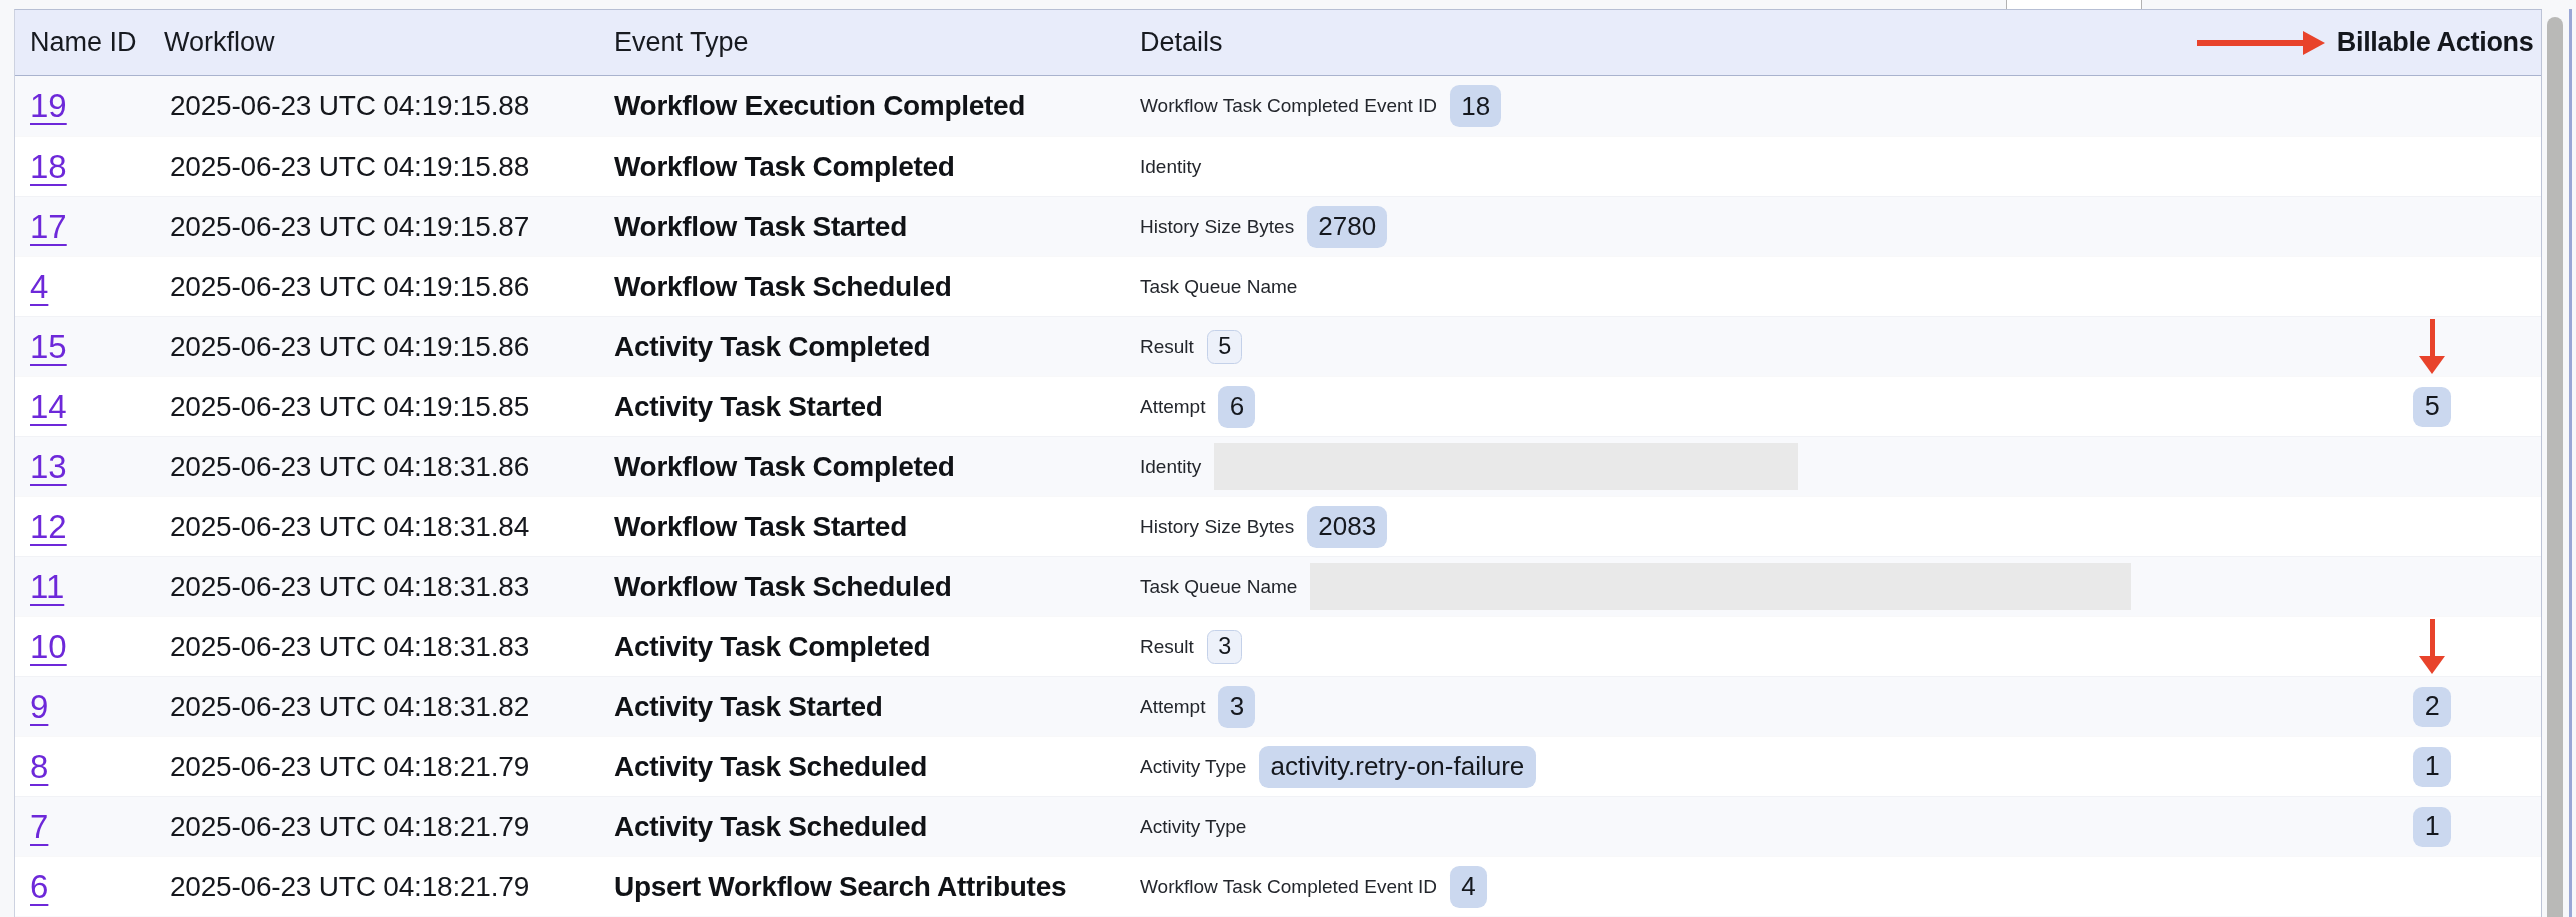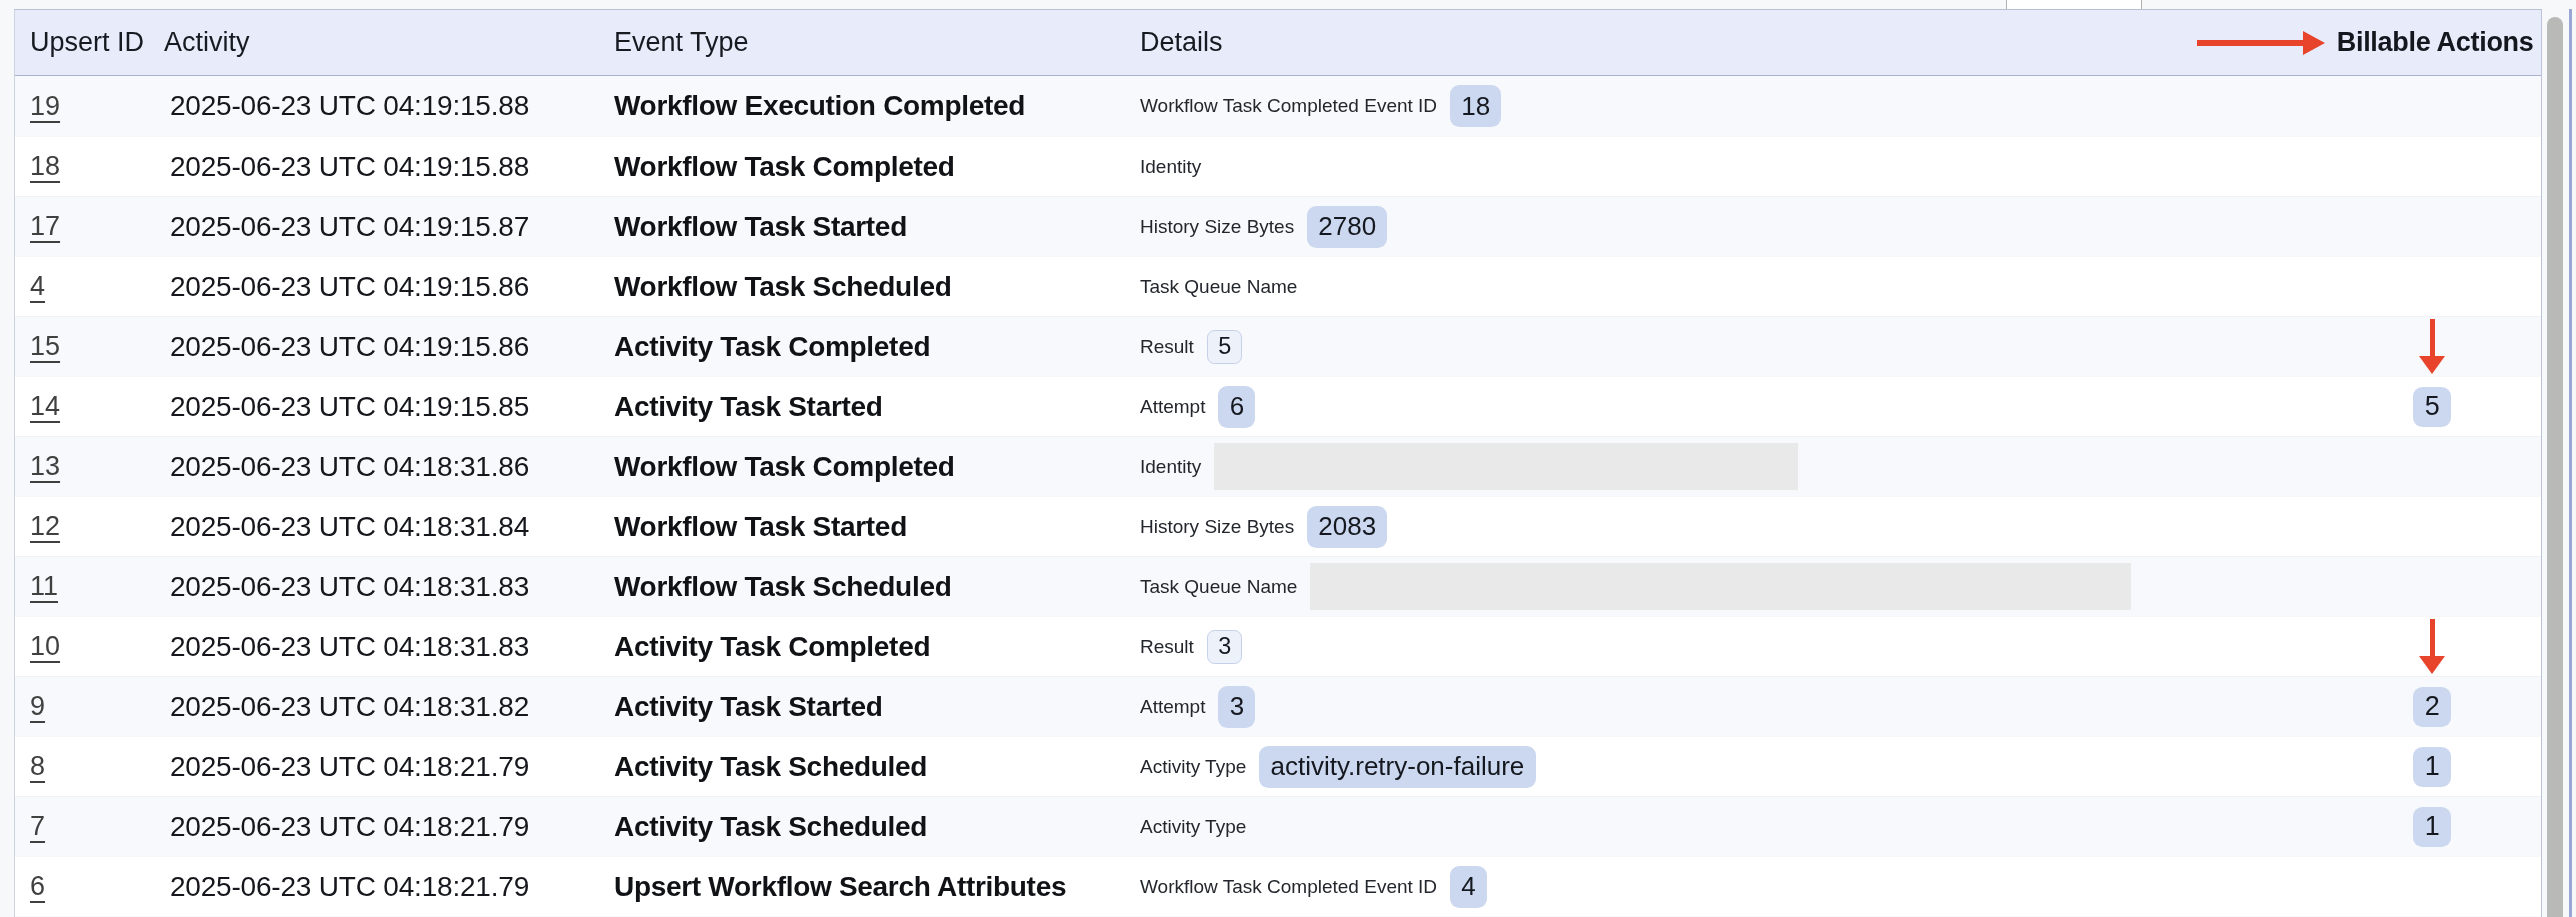--- a/index.html
+++ b/index.html
@@ -38,21 +38,21 @@
   .thead .c-billable{width:auto;margin-left:auto;padding-right:7.5px;}
   
   .h-bill{display:flex;align-items:center;font-weight:600;letter-spacing:-0.3px;color:#14171d;}
   .h-arrow{position:relative;width:106px;height:5.6px;background:#e8432b;margin-right:34px;}
   .h-arrow::after{
     content:"";position:absolute;right:-22.4px;top:-9.3px;width:0;height:0;
     border-left:22.4px solid #e8432b;border-top:12px solid transparent;border-bottom:12px solid transparent;
   }
   .h-bill span{}
   
-  .id-link{font-size:27px;color:#404040;text-decoration:underline;text-underline-offset:5.6px;text-decoration-thickness:1.9px;text-align:center;}
+  .id-link{font-size:33px;color:#6d28d9;text-decoration:underline;text-underline-offset:5.6px;text-decoration-thickness:1.9px;text-align:center;}
   .ts{font-size:28px;color:#15171c;margin-left:6px;letter-spacing:-0.2px;}
   .etype{font-size:28px;font-weight:700;color:#101216;letter-spacing:-0.3px;}
   .dlabel{font-size:19px;color:#23262c;flex:none;}
   .badge{
     margin-left:13px;background:#cbd8ef;border-radius:9.3px;padding:5.6px 11.2px;
     font-size:26px;color:#15181e;flex:none;
   }
   .chip{
     margin-left:13px;background:#edf1fa;border:1.9px solid #c4d1e9;border-radius:7.5px;
     padding:2.8px 10.3px;font-size:23.4px;color:#15181e;flex:none;
@@ -74,22 +74,22 @@
 <body>
 
 <div class="viewport">
 
   <div class="top-strip">
     <div class="strip-btn"></div>
   </div>
 
   <div class="table">
     <div class="thead">
-      <div class="c-id">Upsert ID</div>
-      <div class="c-ts">Activity</div>
+      <div class="c-id">Name ID</div>
+      <div class="c-ts">Workflow</div>
       <div class="c-type">Event Type</div>
       <div class="c-details">Details</div>
       <div class="c-billable">
         <div class="h-bill">
           <div class="h-arrow"></div>
           <span>Billable Actions</span>
         </div>
       </div>
     </div>
     <div id="rows">

